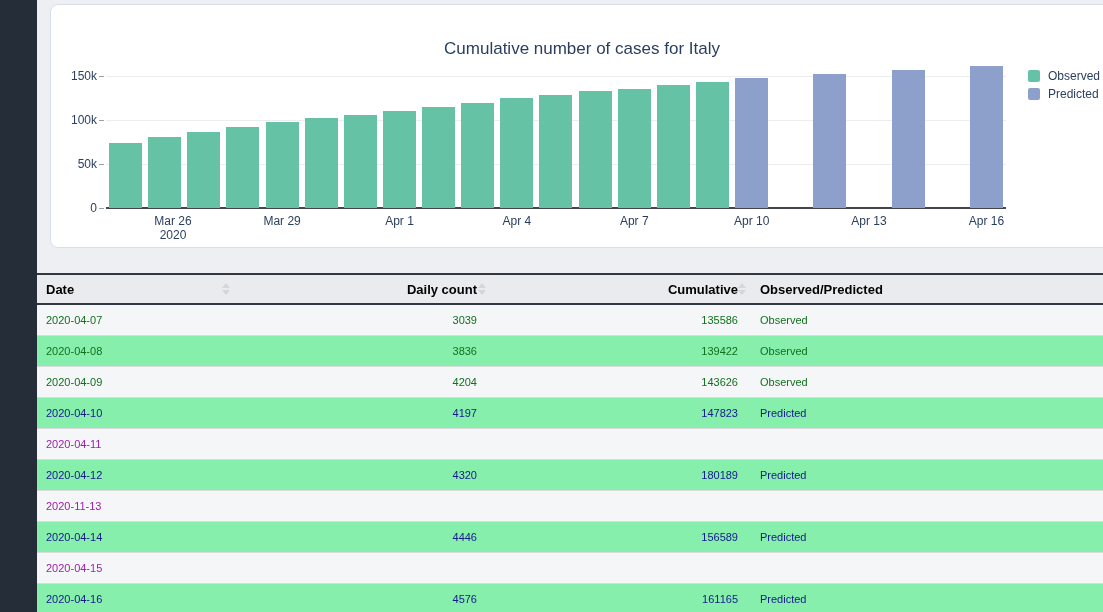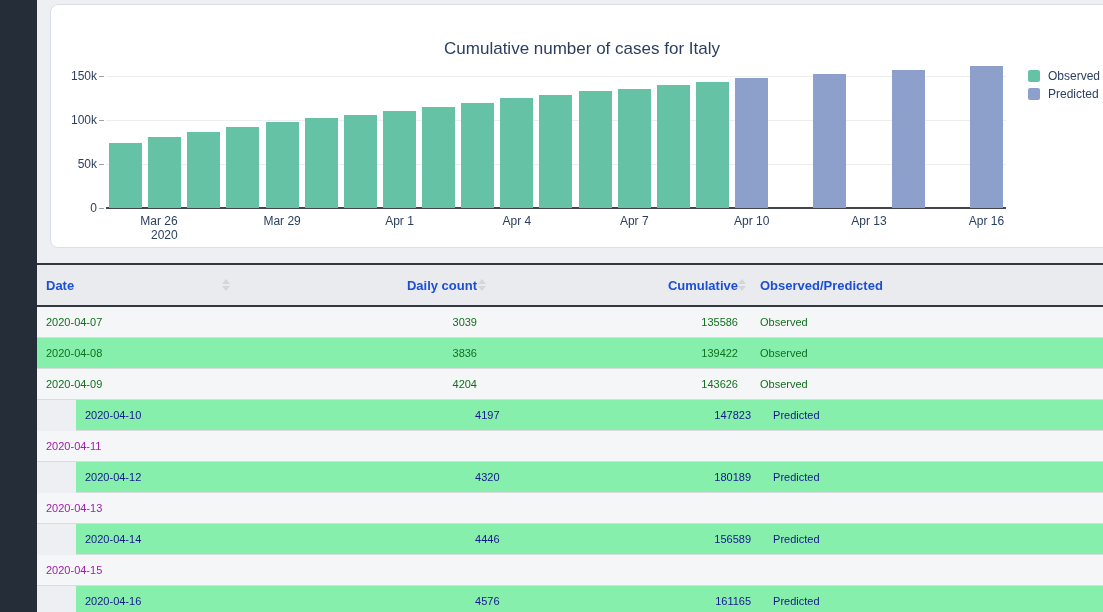--- a/index.html
+++ b/index.html
@@ -68,41 +68,41 @@
   .legend-swatch {
     width: 12px; height: 12px; border-radius: 2px; margin-right: 8px;
   }
   .legend-label { font-size: 12px; color: #2a3f5f; }
   
   .data-table {
     position: absolute; left: 37px; top: 263px; width: 1066px;
   }
   .thead {
     display: flex; align-items: center;
-    height: 44px;
+    height: 32px;
     background: #e9ebee;
     border-top: 2px solid #31383f;
     border-bottom: 2px solid #31383f;
-    font-weight: bold; font-size: 13px; color: #1d4ed8;
+    font-weight: bold; font-size: 13px; color: #000000; margin-top: 10px;
   }
   .trow {
     display: flex; align-items: center;
     height: 31px;
     border-bottom: 1px solid #d9dbdd;
     font-size: 11px;
   }
   .trow.odd  { background: #f5f6f7; }
   .trow.even { background: #86efac; }
   .cell { position: relative; height: 100%; display: flex; align-items: center; }
   .col-date   { width: 201px; padding-left: 9px; }
   .col-daily  { width: 250px; justify-content: flex-end; padding-right: 11px; }
   .col-cum    { width: 260px; justify-content: flex-end; padding-right: 10px; }
   .col-status { width: 355px; padding-left: 12px; }
   .row-observed  { color: #11701d; }
-  .row-predicted { color: #16188c; margin-left: 39px; }
+  .row-predicted { color: #16188c; }
   .row-empty     { color: #a21caf; }
   .sort-icon {
     position: absolute; top: 50%; transform: translateY(-50%);
     display: flex; flex-direction: column; align-items: center;
   }
   .sort-icon .up {
     width: 0; height: 0; margin-bottom: 2px;
     border-left: 4px solid transparent; border-right: 4px solid transparent;
     border-bottom: 5px solid #d3d6da;
   }
@@ -194,21 +194,21 @@
       <div class="slot"></div>
       <div class="slot">
         <div class="bar" style="height: 138px; background: rgb(141, 160, 203);"></div>
       </div>
       <div class="slot"></div>
       <div class="slot">
         <div class="bar" style="height: 142px; background: rgb(141, 160, 203);"></div>
       </div>
     </div>
   <div id="xaxis">
-      <div class="xtick-label" style="left: 108px; text-align: right;">
+      <div class="xtick-label" style="left: 122px;">
         <div>Mar 26</div>
         <div>2020</div>
       </div>
       <div class="xtick-label" style="left: 231.087px; text-align: center;">
         <div>Mar 29</div>
       </div>
       <div class="xtick-label" style="left: 348.478px;">
         <div>Apr 1</div>
       </div>
       <div class="xtick-label" style="left: 465.87px;">
@@ -297,21 +297,21 @@
         <div class="cell col-cum"></div>
         <div class="cell col-status"></div>
       </div>
       <div class="trow even row-predicted">
         <div class="cell col-date">2020-04-12</div>
         <div class="cell col-daily">4320</div>
         <div class="cell col-cum">180189</div>
         <div class="cell col-status">Predicted</div>
       </div>
       <div class="trow odd row-empty">
-        <div class="cell col-date">2020-04-13</div>
+        <div class="cell col-date">2020-11-13</div>
         <div class="cell col-daily"></div>
         <div class="cell col-cum"></div>
         <div class="cell col-status"></div>
       </div>
       <div class="trow even row-predicted">
         <div class="cell col-date">2020-04-14</div>
         <div class="cell col-daily">4446</div>
         <div class="cell col-cum">156589</div>
         <div class="cell col-status">Predicted</div>
       </div>

